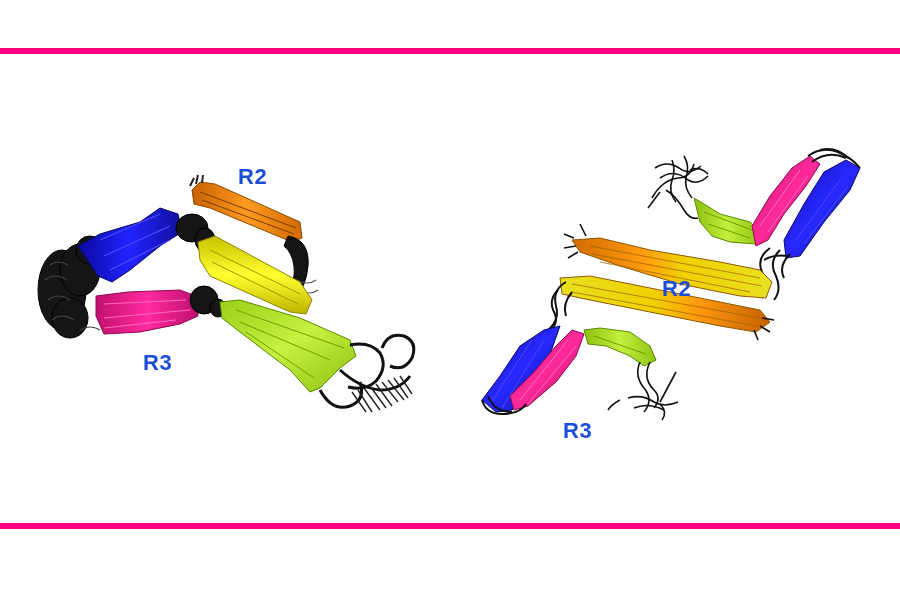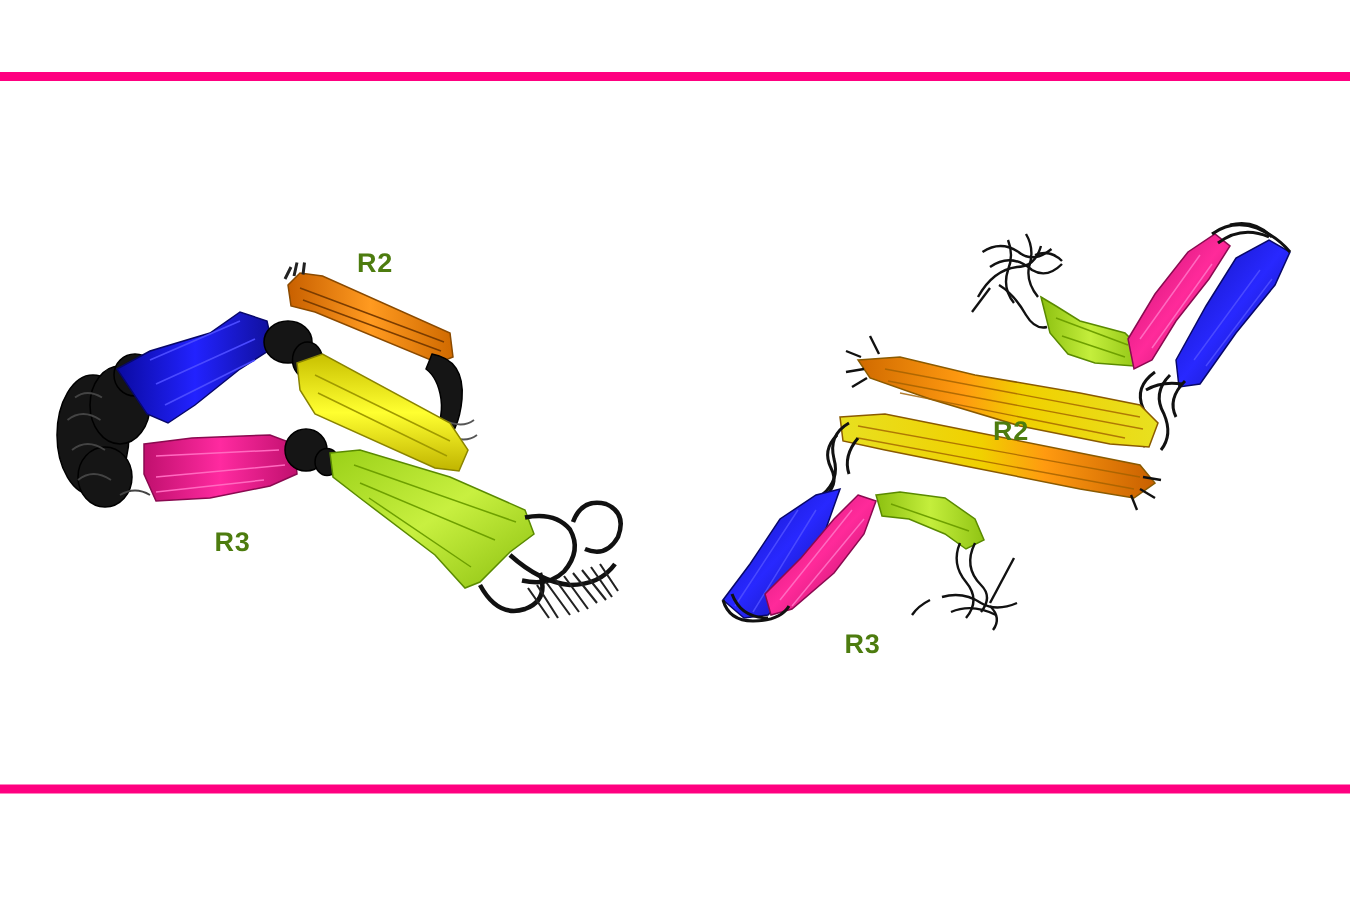--- a/index.html
+++ b/index.html
@@ -1,19 +1,19 @@
 <!DOCTYPE html>
 <html><head>
 <meta charset="utf-8">
 <style>
   html, body { margin:0; padding:0; background:#ffffff; }
   body { width:900px; height:600px; position:relative; overflow:hidden; font-family:"Liberation Sans", sans-serif; }
   .rule { position:absolute; left:0; width:900px; height:6px; }
   .panel { position:absolute; }
-  .label { position:absolute; font-family:"Liberation Sans", sans-serif; font-weight:bold; font-size:18px; color:#4d7c0f; line-height:1; letter-spacing:0.5px; }
+  .label { position:absolute; font-family:"Liberation Sans", sans-serif; font-weight:bold; font-size:22px; color:#1d4ed8; line-height:1; letter-spacing:0.5px; }
   svg { display:block; }
 </style>
 </head>
 <body>
 
 <div class="rule" style="top:48px;background:#ff0080;"></div>
 <div class="rule" style="top:523px;background:#ff0080;"></div>
 
 <div class="panel" style="left:0;top:0;width:450px;height:600px;">
   <svg width="450" height="600" viewBox="0 0 450 600">

